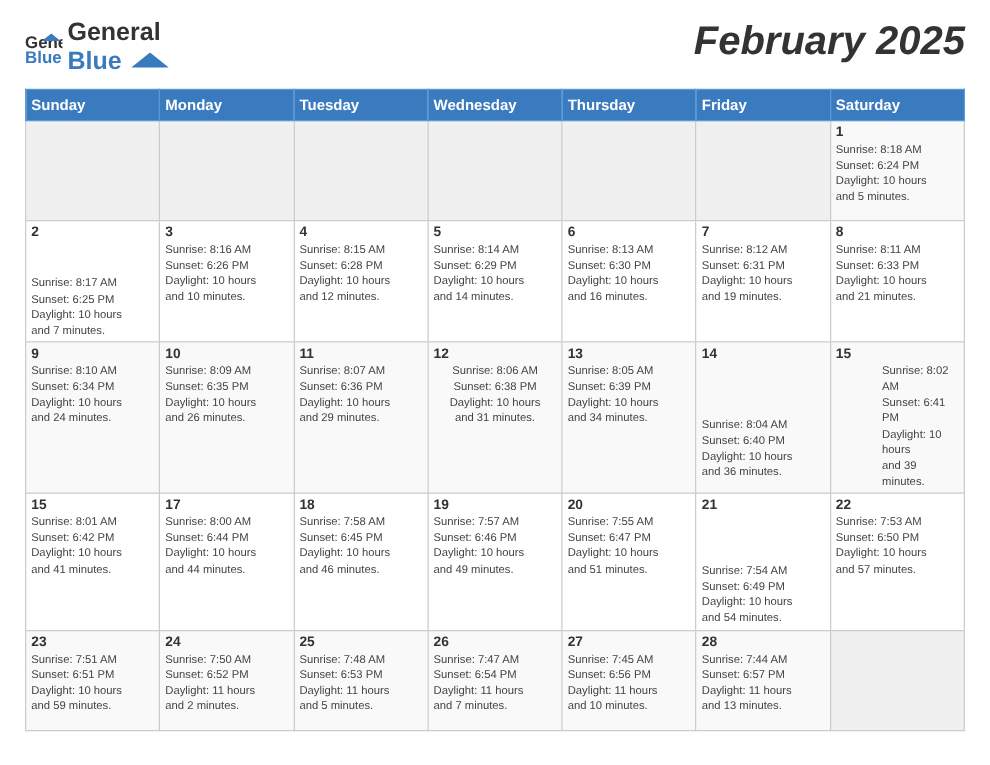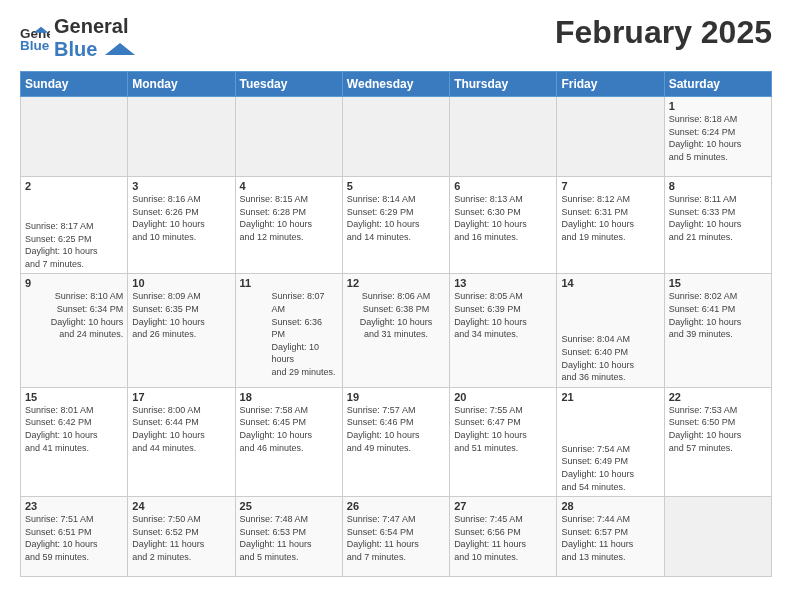--- a/index.html
+++ b/index.html
@@ -32,20 +32,21 @@
       position: relative;
     }
     .title-block {
       text-align: right;
     }
     .month-year {
       font-size: 32px;
       font-weight: bold;
       color: #333;
       line-height: 1.1;
+      font-style: italic;
     }
     .location {
       font-size: 14px;
       color: #555;
     }
     table {
       width: 100%;
       border-collapse: collapse;
       table-layout: fixed;
     }
@@ -191,35 +192,35 @@
             <span class="day-num">8</span>
             <div class="cell-info" style="white-space: pre-line;">Sunrise: 8:11 AM
 Sunset: 6:33 PM
 Daylight: 10 hours
 and 21 minutes.</div>
           </td>
         </tr>
         <tr>
           <td>
             <span class="day-num">9</span>
-            <div class="cell-info" style="white-space: pre-line; text-align: right;">Sunrise: 8:10 AM
+            <div class="cell-info" style="white-space: pre-line;">Sunrise: 8:10 AM
 Sunset: 6:34 PM
 Daylight: 10 hours
 and 24 minutes.</div>
           </td>
           <td>
             <span class="day-num">10</span>
             <div class="cell-info" style="white-space: pre-line;">Sunrise: 8:09 AM
 Sunset: 6:35 PM
 Daylight: 10 hours
 and 26 minutes.</div>
           </td>
           <td>
             <span class="day-num">11</span>
-            <div class="cell-info" style="white-space: pre-line; margin-left: 32px;">Sunrise: 8:07 AM
+            <div class="cell-info" style="white-space: pre-line;">Sunrise: 8:07 AM
 Sunset: 6:36 PM
 Daylight: 10 hours
 and 29 minutes.</div>
           </td>
           <td>
             <span class="day-num">12</span>
             <div class="cell-info" style="white-space: pre-line; text-align: center;">Sunrise: 8:06 AM
 Sunset: 6:38 PM
 Daylight: 10 hours
 and 31 minutes.</div>
@@ -233,21 +234,21 @@
           </td>
           <td>
             <span class="day-num">14</span>
             <div class="cell-info" style="white-space: pre-line; margin-top: 44px;">Sunrise: 8:04 AM
 Sunset: 6:40 PM
 Daylight: 10 hours
 and 36 minutes.</div>
           </td>
           <td>
             <span class="day-num">15</span>
-            <div class="cell-info" style="white-space: pre-line;">Sunrise: 8:02 AM
+            <div class="cell-info" style="white-space: pre-line; margin-left: 37px;">Sunrise: 8:02 AM
 Sunset: 6:41 PM
 Daylight: 10 hours
 and 39 minutes.</div>
           </td>
         </tr>
         <tr>
           <td>
             <span class="day-num">15</span>
             <div class="cell-info" style="white-space: pre-line;">Sunrise: 8:01 AM
 Sunset: 6:42 PM

